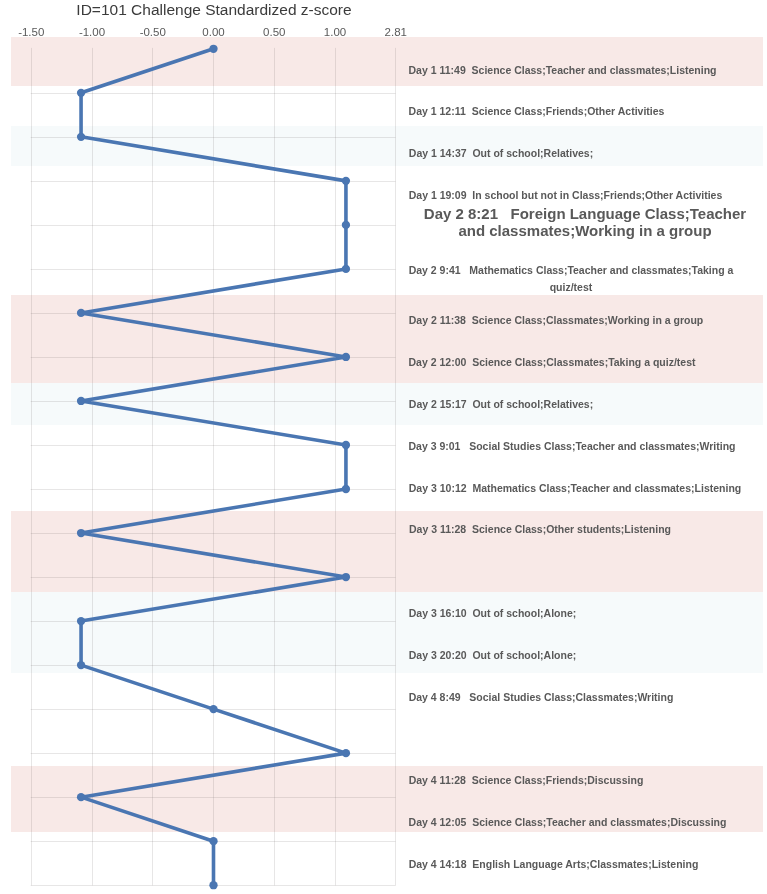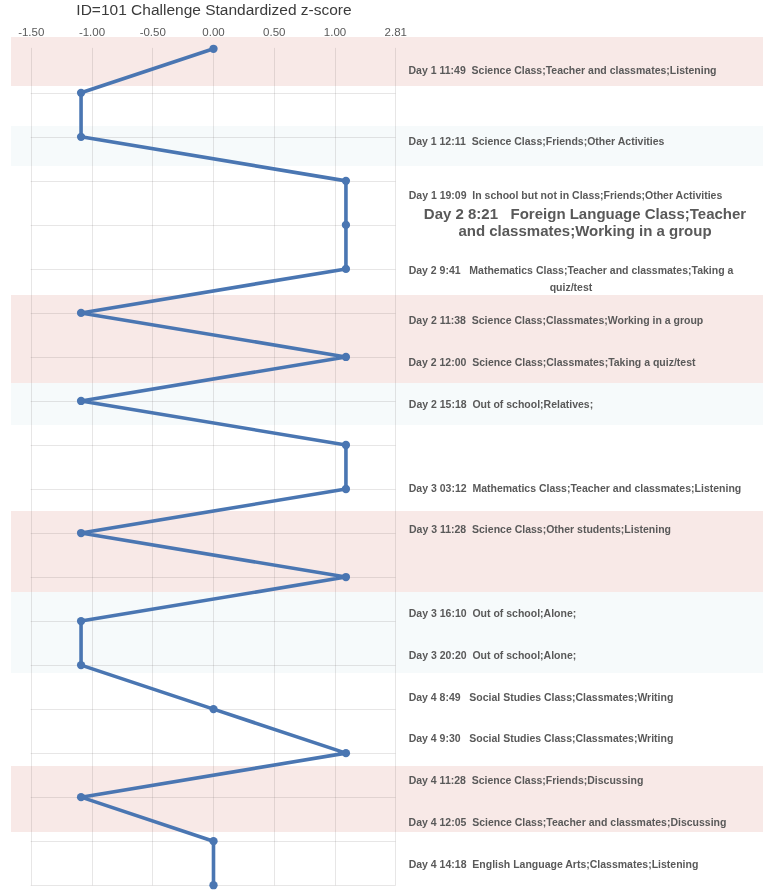--- a/index.html
+++ b/index.html
@@ -99,31 +99,32 @@
       <circle cx="81.065" cy="665.0939999999999" r="4.15" fill="#4a76b2"></circle>
       <circle cx="213.5" cy="709.115" r="4.15" fill="#4a76b2"></circle>
       <circle cx="345.935" cy="753.136" r="4.15" fill="#4a76b2"></circle>
       <circle cx="81.065" cy="797.1569999999999" r="4.15" fill="#4a76b2"></circle>
       <circle cx="213.5" cy="841.178" r="4.15" fill="#4a76b2"></circle>
       <circle cx="213.5" cy="885.199" r="4.15" fill="#4a76b2"></circle>
     </svg>
 
   <div id="label-layer">
       <div class="point-label" style="color: rgb(89, 89, 89); font-size: 10.5px; left: 408.5px; max-width: 355px; top: 61.5px; width: 308px;">Day 1 11:49  Science Class;Teacher and classmates;Listening</div>
-      <div class="point-label" style="color: rgb(89, 89, 89); font-size: 10.5px; left: 408.5px; max-width: 355px; top: 103.3px; width: 256px; margin-top: 30px;">Day 1 12:11  Science Class;Friends;Other Activities</div>
+      <div class="point-label" style="color: rgb(89, 89, 89); font-size: 10.5px; left: 408.5px; max-width: 355px; top: 103.3px; width: 256px;">Day 1 12:11  Science Class;Friends;Other Activities</div>
+      <div class="point-label" style="color: rgb(89, 89, 89); font-size: 10.5px; left: 408.5px; max-width: 355px; top: 145.1px; width: 185px;">Day 1 14:37  Out of school;Relatives;</div>
       <div class="point-label" style="color: rgb(89, 89, 89); font-size: 10.5px; left: 408.5px; max-width: 355px; top: 186.9px; width: 314px;">Day 1 19:09  In school but not in Class;Friends;Other Activities</div>
       <div class="point-label" style="color: rgb(89, 89, 89); font-size: 15px; left: 408.5px; max-width: 355px; top: 205px; width: 353px;">Day 2 8:21   Foreign Language Class;Teacher and classmates;Working in a group</div>
       <div class="point-label" style="color: rgb(89, 89, 89); font-size: 10.5px; left: 408.5px; max-width: 355px; top: 262px; width: 325px;">Day 2 9:41   Mathematics Class;Teacher and classmates;Taking a quiz/test</div>
       <div class="point-label" style="color: rgb(89, 89, 89); font-size: 10.5px; left: 408.5px; max-width: 355px; top: 312.3px; width: 295px;">Day 2 11:38  Science Class;Classmates;Working in a group</div>
       <div class="point-label" style="color: rgb(89, 89, 89); font-size: 10.5px; left: 408.5px; max-width: 355px; top: 354.1px; width: 287px;">Day 2 12:00  Science Class;Classmates;Taking a quiz/test</div>
-      <div class="point-label" style="color: rgb(89, 89, 89); font-size: 10.5px; left: 408.5px; max-width: 355px; top: 395.9px; width: 185px;">Day 2 15:18  Out of school;Relatives;</div>
-      <div class="point-label" style="color: rgb(89, 89, 89); font-size: 10.5px; left: 408.5px; max-width: 355px; top: 479.5px; width: 333px;">Day 3 03:12  Mathematics Class;Teacher and classmates;Listening</div>
+      <div class="point-label" style="color: rgb(89, 89, 89); font-size: 10.5px; left: 408.5px; max-width: 355px; top: 395.9px; width: 185px;">Day 2 15:17  Out of school;Relatives;</div>
+      <div class="point-label" style="color: rgb(89, 89, 89); font-size: 10.5px; left: 408.5px; max-width: 355px; top: 437.7px; width: 327px;">Day 3 9:01   Social Studies Class;Teacher and classmates;Writing</div>
+      <div class="point-label" style="color: rgb(89, 89, 89); font-size: 10.5px; left: 408.5px; max-width: 355px; top: 479.5px; width: 333px;">Day 3 10:12  Mathematics Class;Teacher and classmates;Listening</div>
       <div class="point-label" style="color: rgb(89, 89, 89); font-size: 10.5px; left: 408.5px; max-width: 355px; top: 521.3px; width: 263px;">Day 3 11:28  Science Class;Other students;Listening</div>
       <div class="point-label" style="color: rgb(89, 89, 89); font-size: 10.5px; left: 408.5px; max-width: 355px; top: 604.9px; width: 168px;">Day 3 16:10  Out of school;Alone;</div>
       <div class="point-label" style="color: rgb(89, 89, 89); font-size: 10.5px; left: 408.5px; max-width: 355px; top: 646.7px; width: 168px;">Day 3 20:20  Out of school;Alone;</div>
       <div class="point-label" style="color: rgb(89, 89, 89); font-size: 10.5px; left: 408.5px; max-width: 355px; top: 688.5px; width: 265px;">Day 4 8:49   Social Studies Class;Classmates;Writing</div>
-      <div class="point-label" style="color: rgb(89, 89, 89); font-size: 10.5px; left: 408.5px; max-width: 355px; top: 730.3px; width: 265px;">Day 4 9:30   Social Studies Class;Classmates;Writing</div>
       <div class="point-label" style="color: rgb(89, 89, 89); font-size: 10.5px; left: 408.5px; max-width: 355px; top: 772.1px; width: 235px;">Day 4 11:28  Science Class;Friends;Discussing</div>
       <div class="point-label" style="color: rgb(89, 89, 89); font-size: 10.5px; left: 408.5px; max-width: 355px; top: 813.9px; width: 318px;">Day 4 12:05  Science Class;Teacher and classmates;Discussing</div>
       <div class="point-label" style="color: rgb(89, 89, 89); font-size: 10.5px; left: 408.5px; max-width: 355px; top: 855.7px; width: 290px;">Day 4 14:18  English Language Arts;Classmates;Listening</div>
     </div>
 
 </div>
 
 </body></html>

